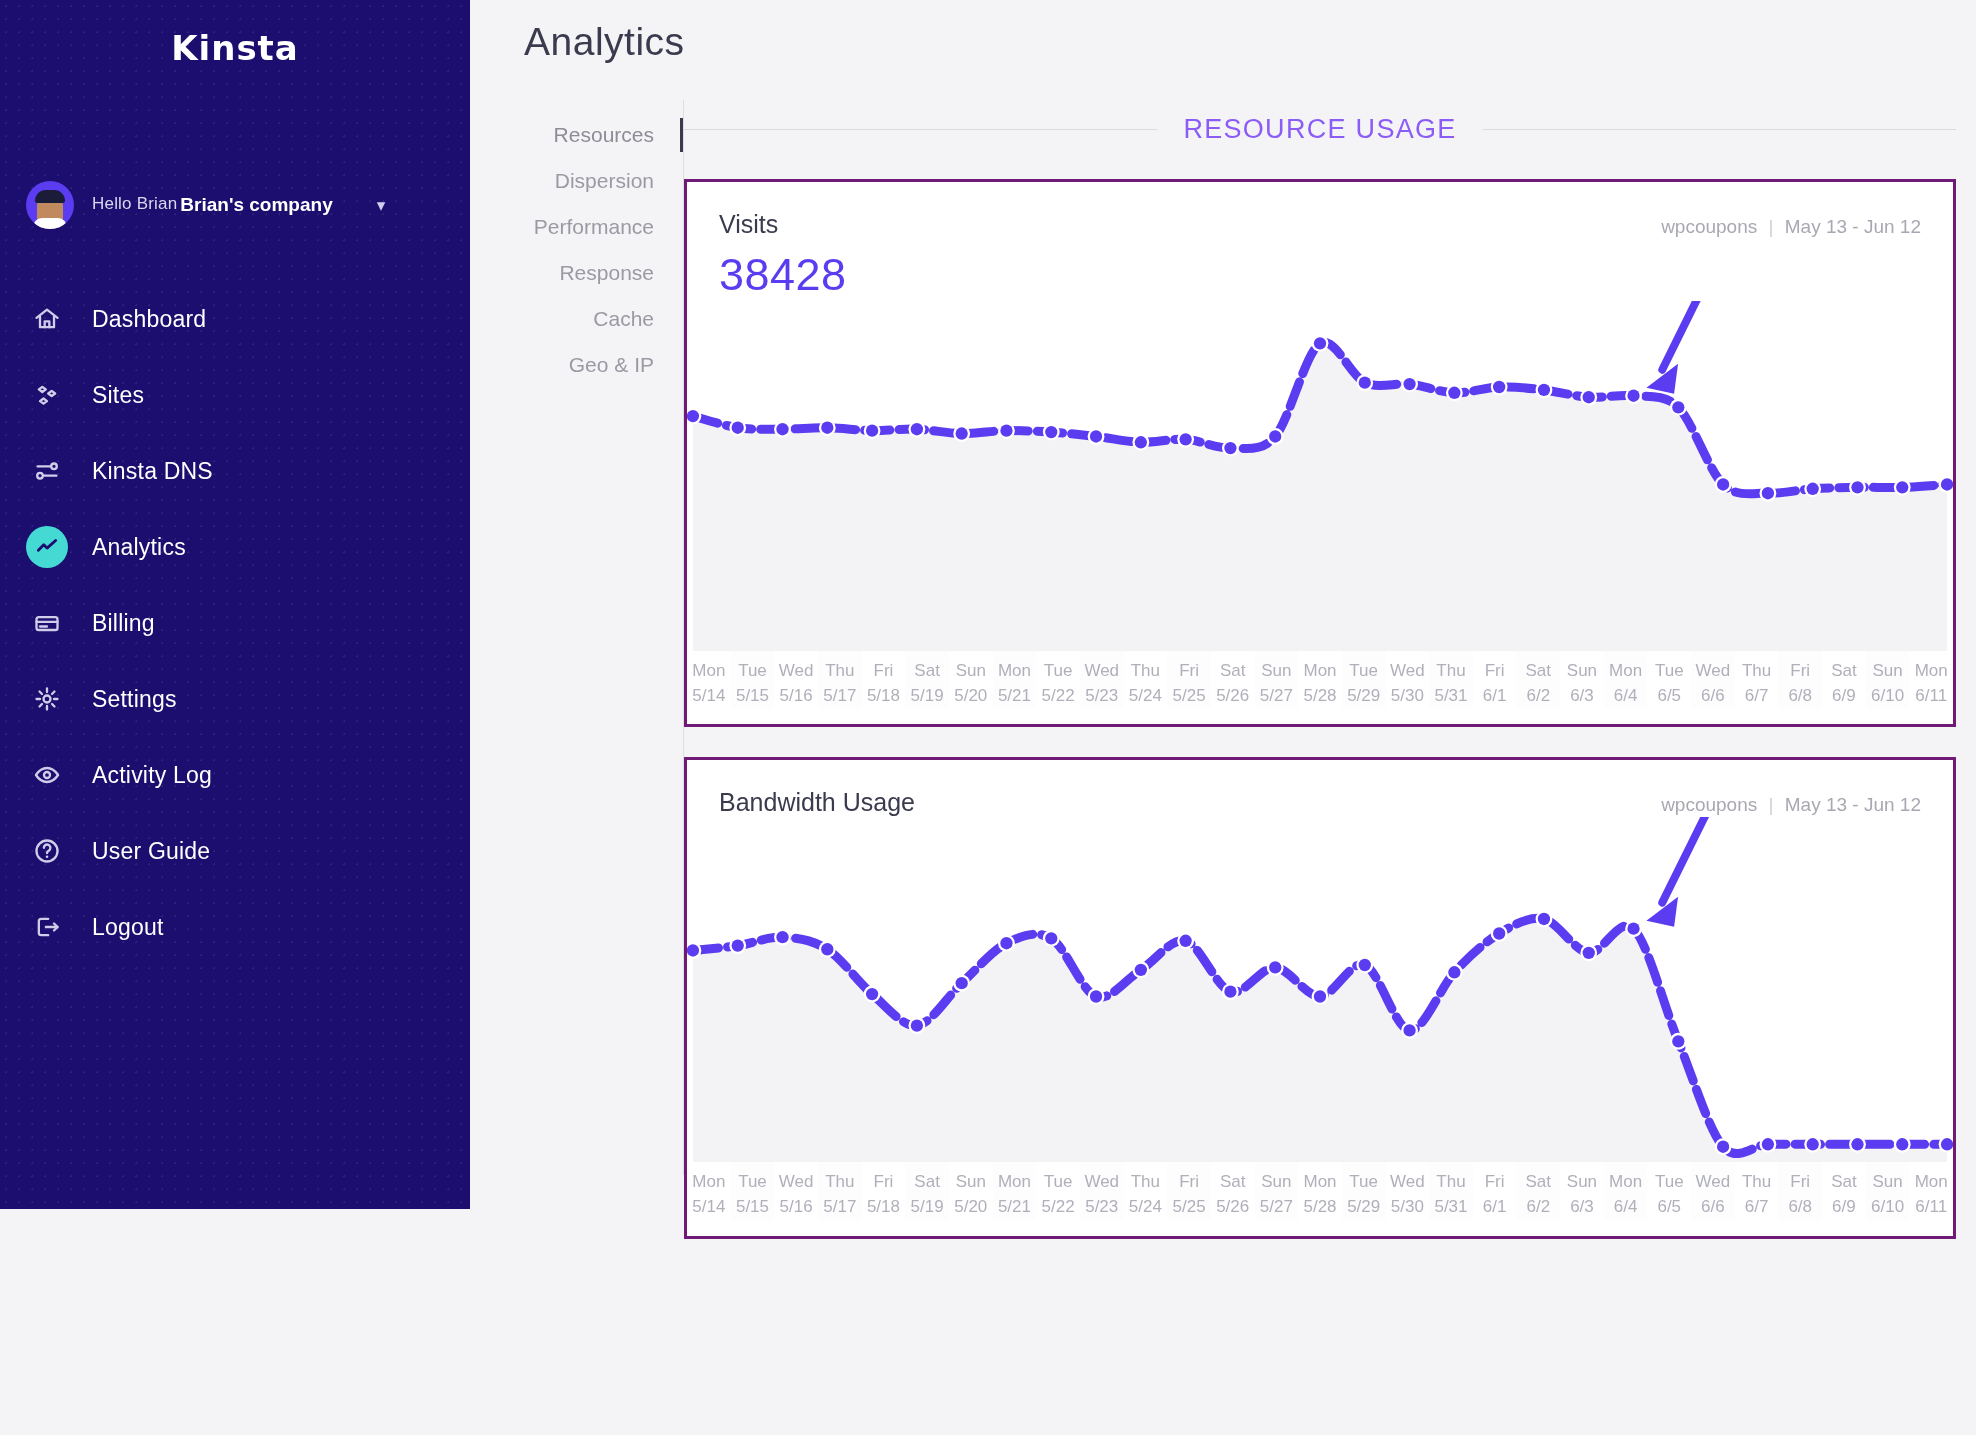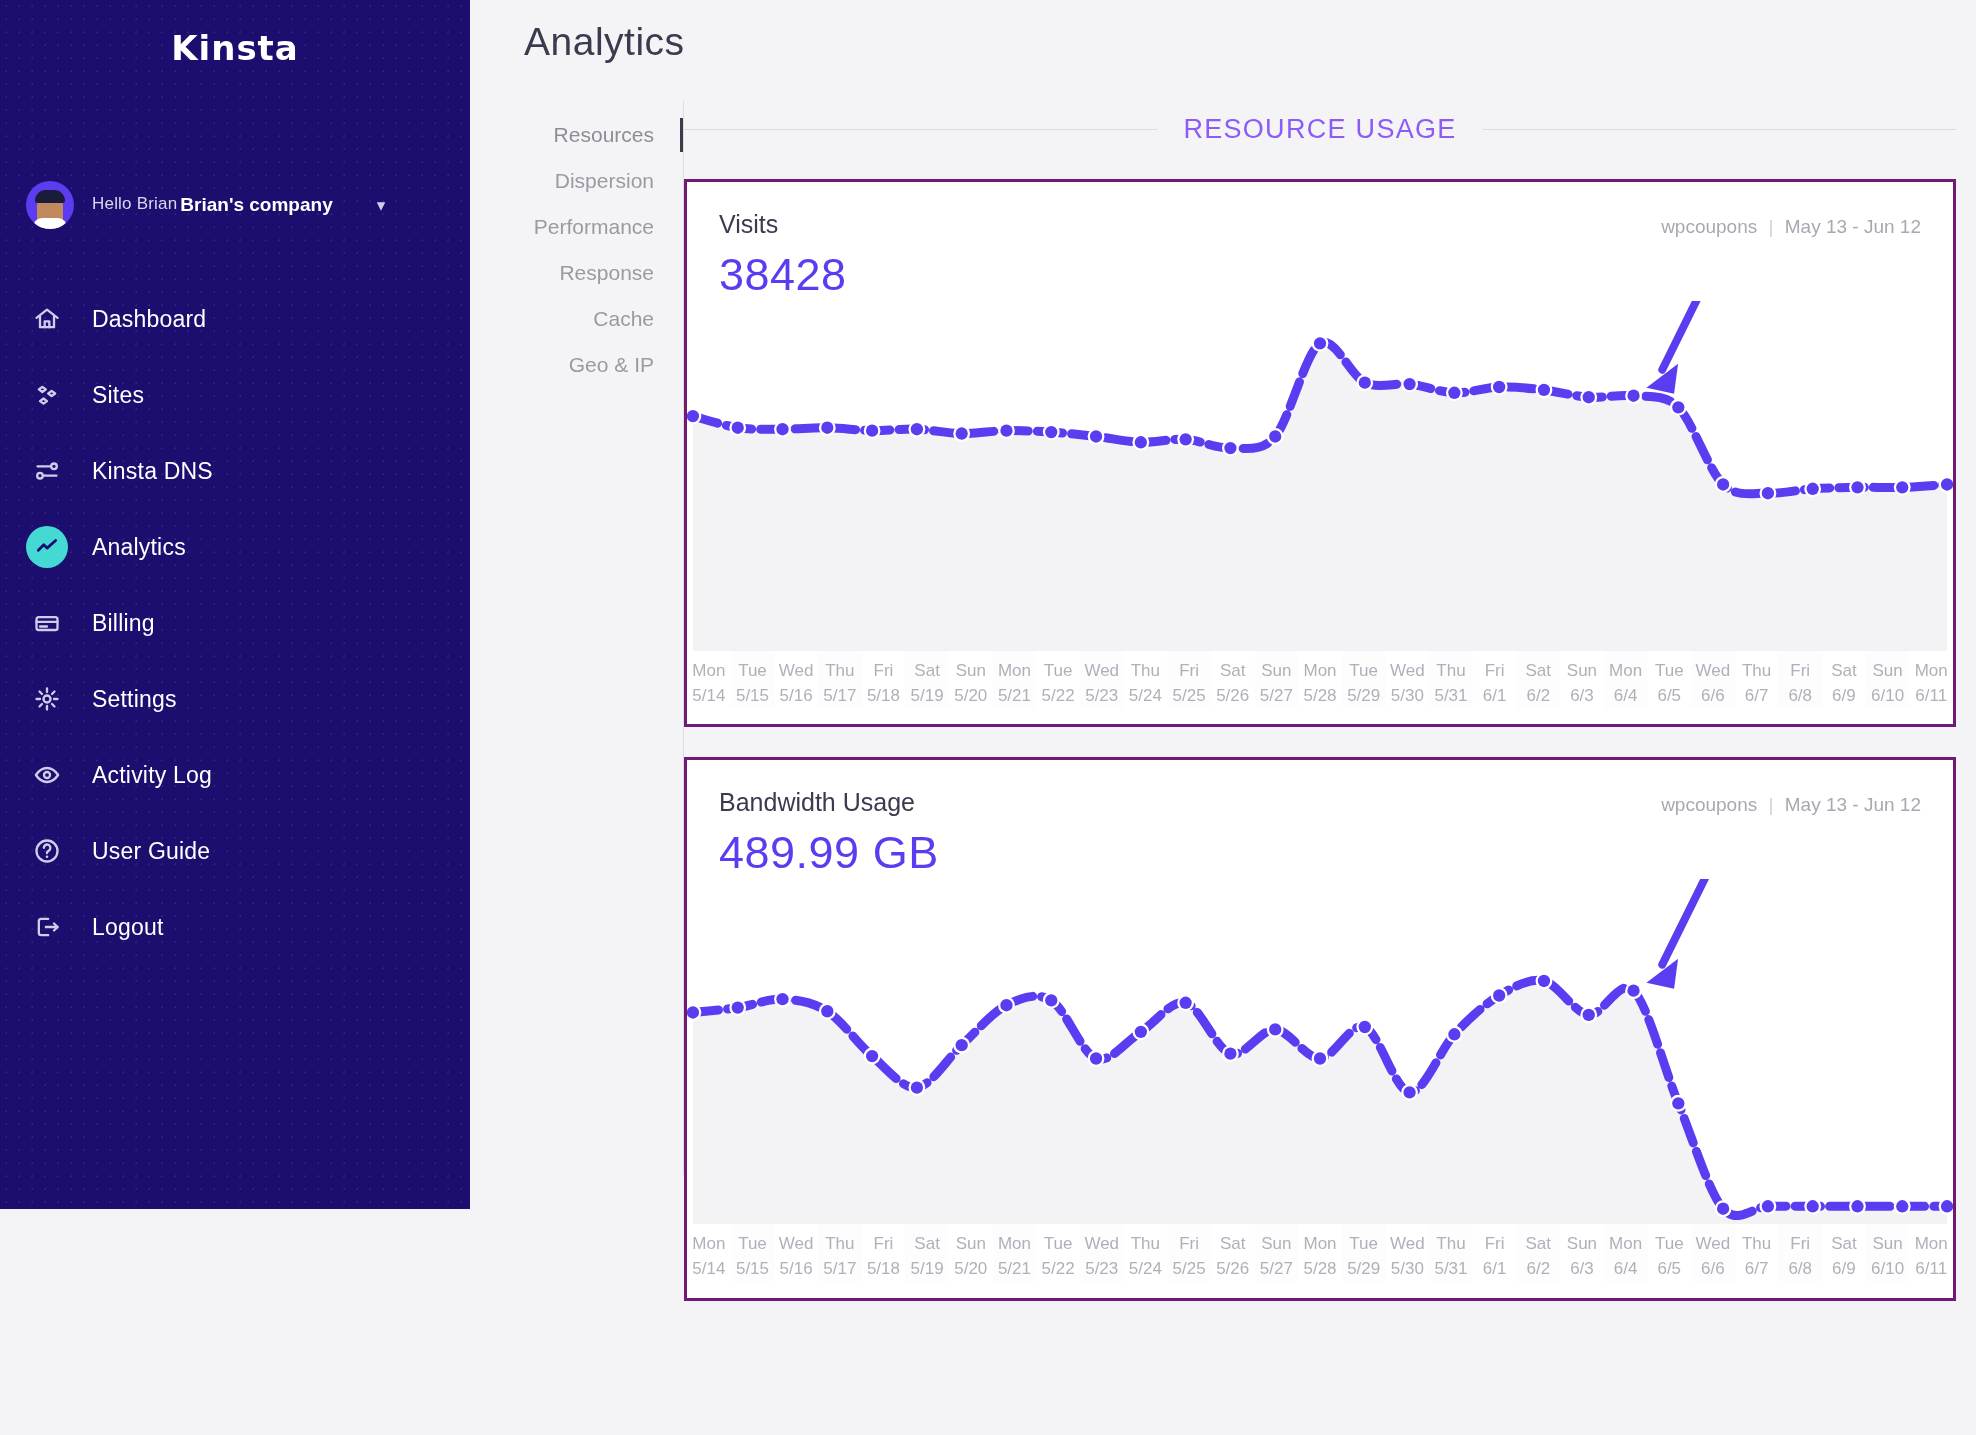--- a/index.html
+++ b/index.html
@@ -475,21 +475,20 @@
   </div>
             <div class="card">
     <div class="card-top">
       <span class="card-title">Bandwidth Usage</span>
       <span class="card-meta">
         <span>wpcoupons</span>
         <span class="sep">|</span>
         <span>May 13 - Jun 12</span>
       </span>
     </div>
-    <div class="card-value">489.99 GB</div>
     <div class="plot">
   <svg viewBox="0 0 1280 345" width="1280" height="345" preserveAspectRatio="none">
     <path d="M 6.00 133.46 C 13.25 132.69, 36.79 130.75, 51.29 128.62 C 65.78 126.48, 82.08 119.55, 96.57 120.13 C 111.06 120.72, 127.37 123.14, 141.86 132.25 C 156.35 141.36, 172.65 164.86, 187.14 177.08 C 201.63 189.29, 217.94 210.32, 232.43 208.58 C 246.92 206.83, 263.22 179.35, 277.71 166.17 C 292.21 152.99, 308.51 133.36, 323.00 126.19 C 337.49 119.02, 353.79 112.82, 368.29 121.35 C 382.78 129.88, 399.08 174.46, 413.57 179.50 C 428.06 184.54, 444.37 161.76, 458.86 152.85 C 473.35 143.93, 489.65 120.28, 504.14 123.77 C 518.63 127.26, 534.94 170.39, 549.43 174.65 C 563.92 178.92, 580.22 149.65, 594.71 150.42 C 609.21 151.20, 625.51 179.89, 640.00 179.50 C 654.49 179.11, 670.79 142.57, 685.29 148.00 C 699.78 153.43, 716.08 212.26, 730.57 213.42 C 745.06 214.59, 761.37 170.78, 775.86 155.27 C 790.35 139.76, 806.65 125.03, 821.14 116.50 C 835.63 107.97, 851.94 98.86, 866.43 101.96 C 880.92 105.06, 897.22 134.33, 911.71 135.88 C 926.21 137.44, 942.51 97.50, 957.00 111.65 C 971.49 125.80, 987.79 189.43, 1002.29 224.33 C 1016.78 259.22, 1033.08 313.25, 1047.57 329.73 C 1062.06 346.21, 1078.37 327.70, 1092.86 327.31 C 1107.35 326.92, 1123.65 327.31, 1138.14 327.31 C 1152.63 327.31, 1168.94 327.31, 1183.43 327.31 C 1197.92 327.31, 1214.22 327.31, 1228.71 327.31 C 1243.21 327.31, 1266.75 327.31, 1274.00 327.31 L 1274.00 345 L 6.00 345 Z" fill="#f3f3f5"></path>
     <path d="M 6.00 133.46 C 13.25 132.69, 36.79 130.75, 51.29 128.62 C 65.78 126.48, 82.08 119.55, 96.57 120.13 C 111.06 120.72, 127.37 123.14, 141.86 132.25 C 156.35 141.36, 172.65 164.86, 187.14 177.08 C 201.63 189.29, 217.94 210.32, 232.43 208.58 C 246.92 206.83, 263.22 179.35, 277.71 166.17 C 292.21 152.99, 308.51 133.36, 323.00 126.19 C 337.49 119.02, 353.79 112.82, 368.29 121.35 C 382.78 129.88, 399.08 174.46, 413.57 179.50 C 428.06 184.54, 444.37 161.76, 458.86 152.85 C 473.35 143.93, 489.65 120.28, 504.14 123.77 C 518.63 127.26, 534.94 170.39, 549.43 174.65 C 563.92 178.92, 580.22 149.65, 594.71 150.42 C 609.21 151.20, 625.51 179.89, 640.00 179.50 C 654.49 179.11, 670.79 142.57, 685.29 148.00 C 699.78 153.43, 716.08 212.26, 730.57 213.42 C 745.06 214.59, 761.37 170.78, 775.86 155.27 C 790.35 139.76, 806.65 125.03, 821.14 116.50 C 835.63 107.97, 851.94 98.86, 866.43 101.96 C 880.92 105.06, 897.22 134.33, 911.71 135.88 C 926.21 137.44, 942.51 97.50, 957.00 111.65 C 971.49 125.80, 987.79 189.43, 1002.29 224.33 C 1016.78 259.22, 1033.08 313.25, 1047.57 329.73 C 1062.06 346.21, 1078.37 327.70, 1092.86 327.31 C 1107.35 326.92, 1123.65 327.31, 1138.14 327.31 C 1152.63 327.31, 1168.94 327.31, 1183.43 327.31 C 1197.92 327.31, 1214.22 327.31, 1228.71 327.31 C 1243.21 327.31, 1266.75 327.31, 1274.00 327.31" fill="none" stroke="#5b3cf0" stroke-width="9" stroke-linecap="round" stroke-dasharray="26 9"></path>
     <g>
                     <circle cx="6.00" cy="133.46" r="8.5" fill="#fff"></circle>
                     <circle cx="6.00" cy="133.46" r="6.2" fill="#5b3cf0"></circle>
                     <circle cx="51.29" cy="128.62" r="8.5" fill="#fff"></circle>
                     <circle cx="51.29" cy="128.62" r="6.2" fill="#5b3cf0"></circle>
                     <circle cx="96.57" cy="120.13" r="8.5" fill="#fff"></circle>

